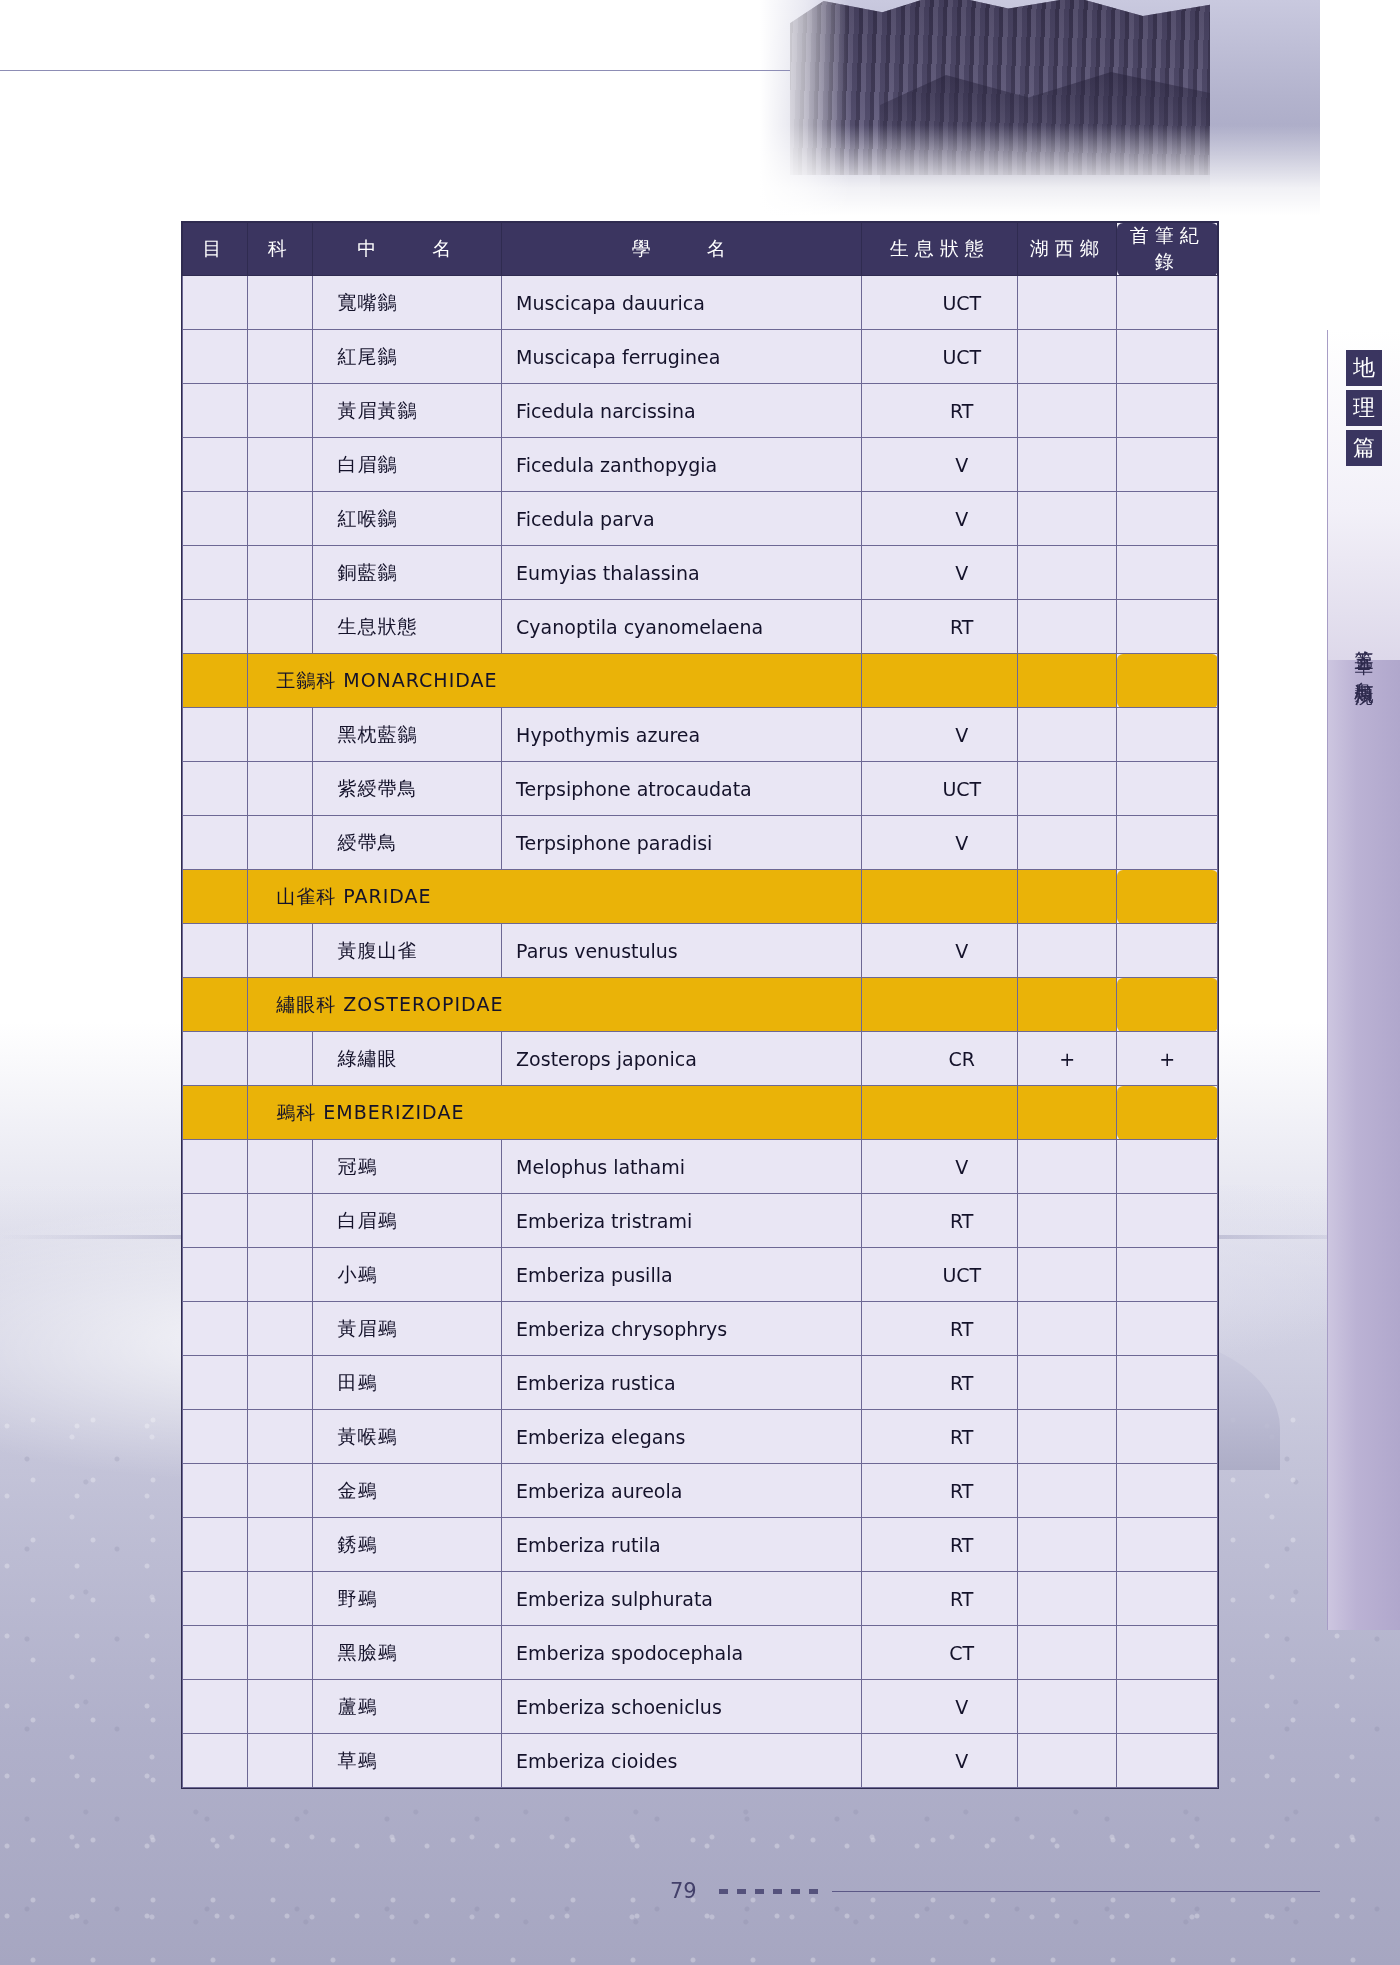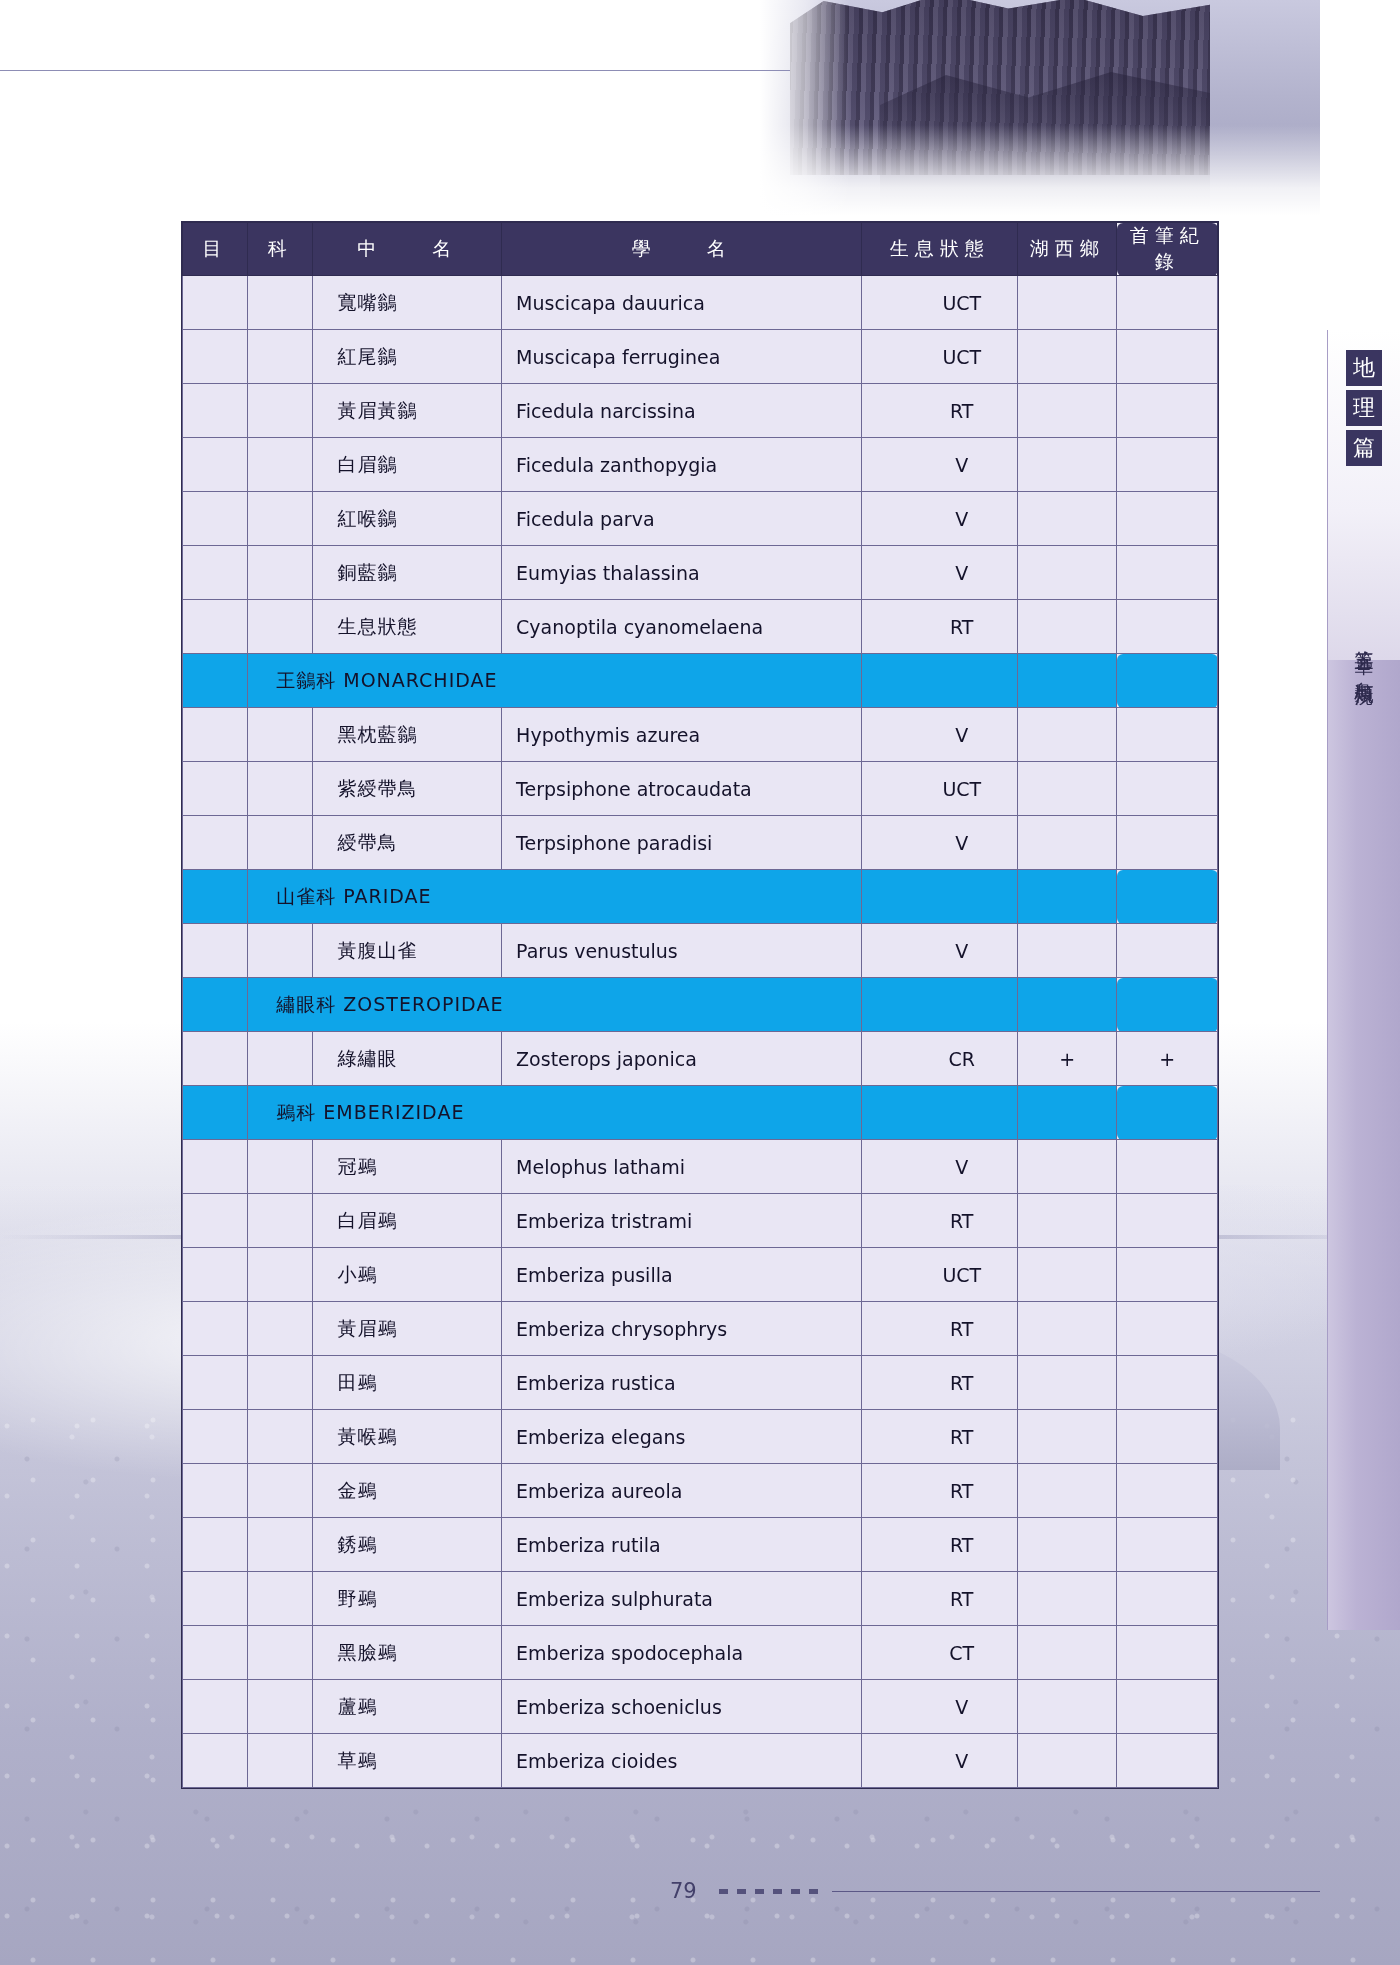--- a/index.html
+++ b/index.html
@@ -230,21 +230,21 @@
     font-size: 19px;
   }
   td.cell-center {
     text-align: center;
   }
   td.cell-family-row {
     padding-left: 28px;
     letter-spacing: 1px;
   }
   tr.family-row td {
-    background: #0ea5e9;
+    background: #eab308;
   }
 
   
   .footer {
     position: absolute;
     left: 0;
     bottom: 62px;
     width: 1320px;
     display: flex;
     align-items: center;

